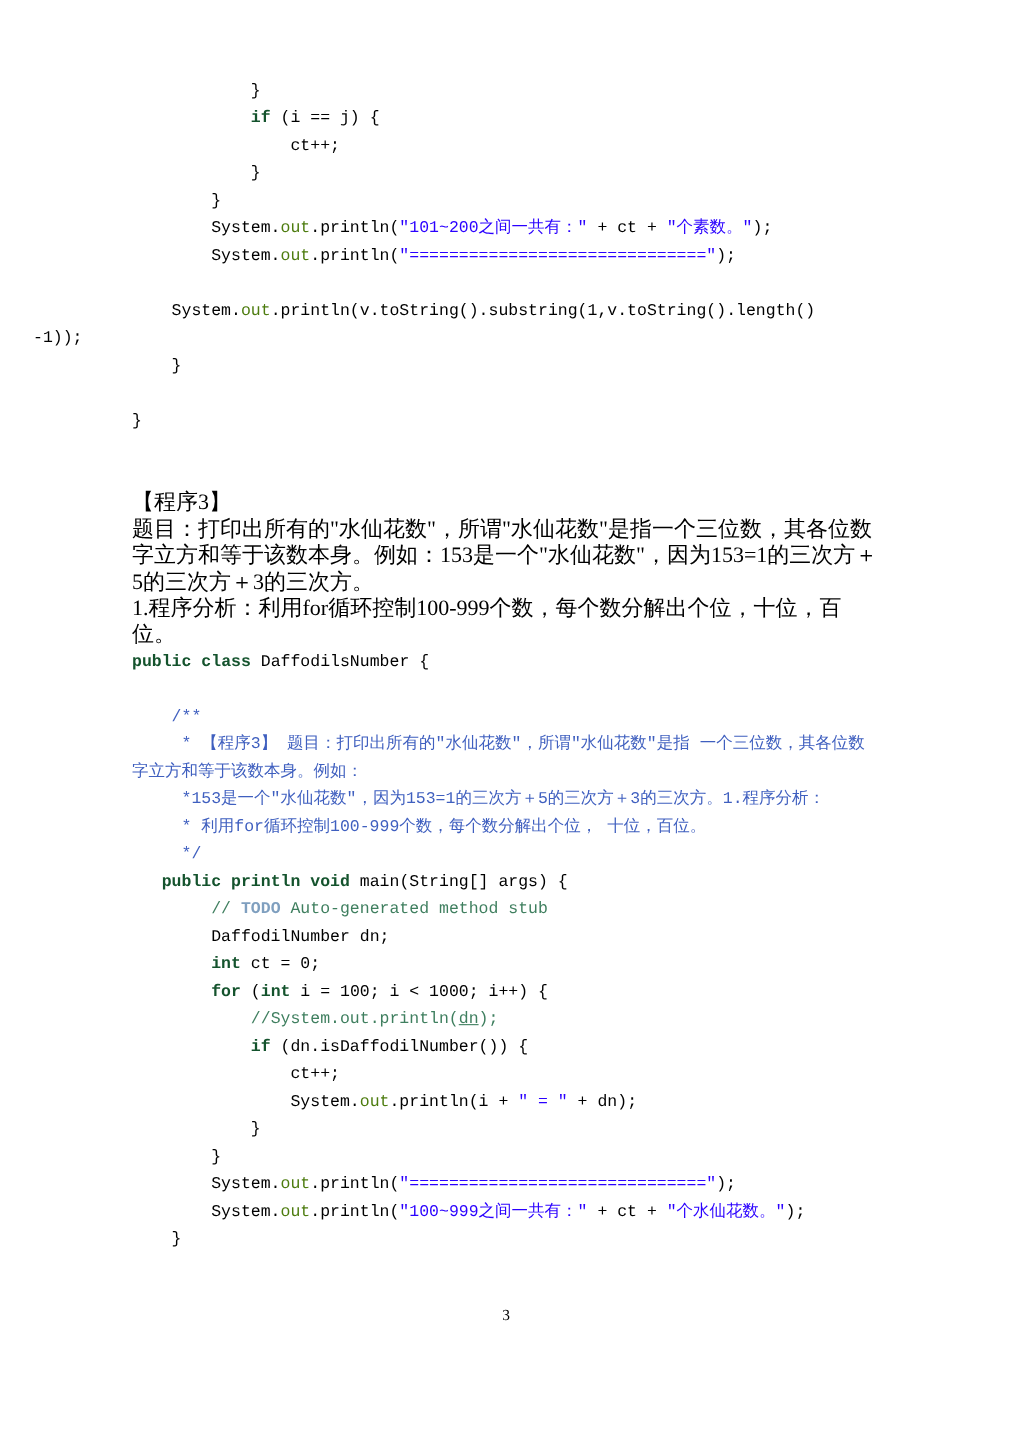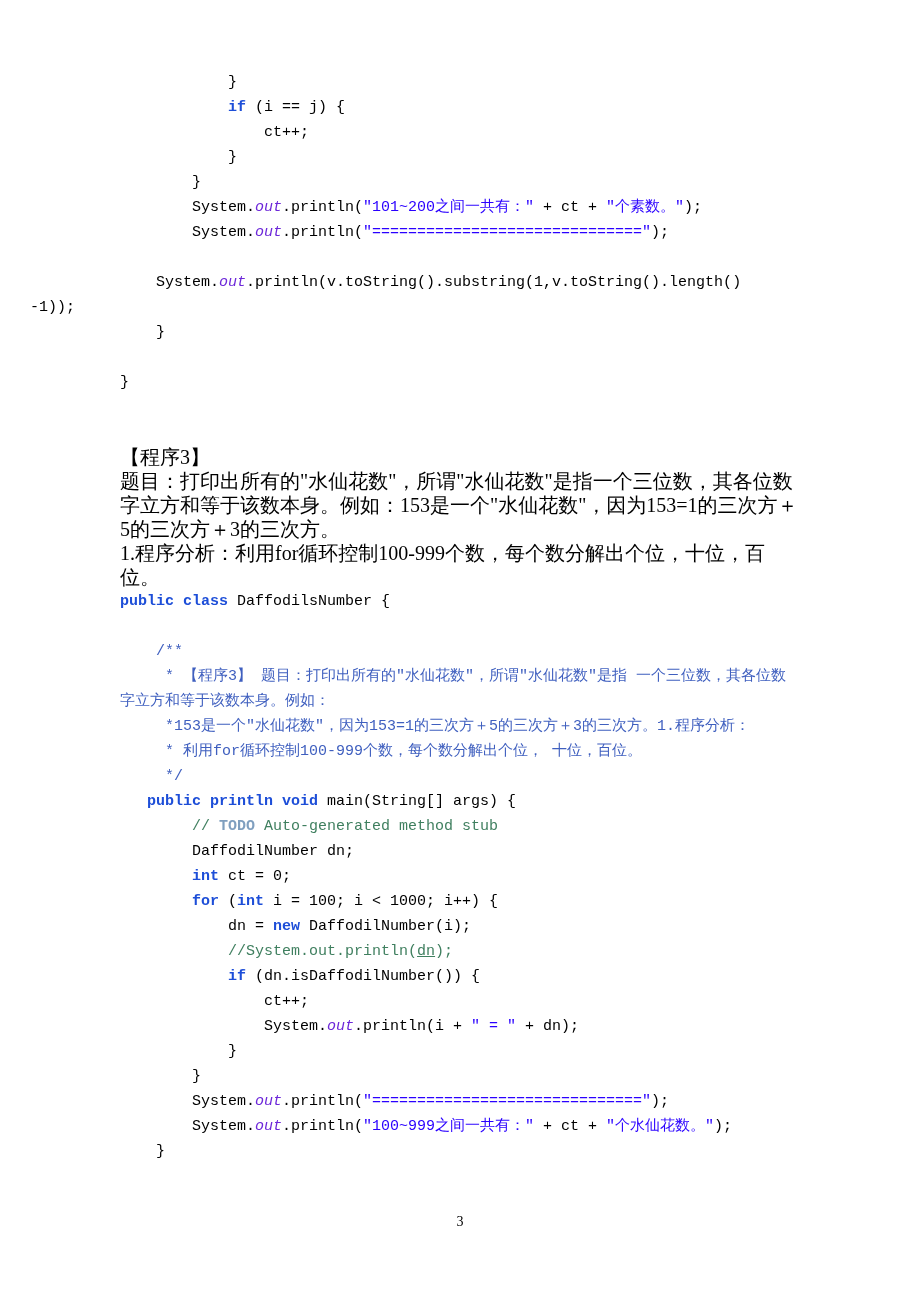--- a/index.html
+++ b/index.html
@@ -13,26 +13,26 @@
     padding: 70px 120px 50px 120px;
     box-sizing: border-box;
   }
   .code-line {
     font-family: "Courier New", monospace;
     font-size: 15px;
     line-height: 25px;
     white-space: pre;
     color: #000;
   }
-  .kw { color: #1d4ed8; font-weight: bold; }
+  .kw { color: #14532d; font-weight: bold; }
   .str { color: #2a00ff; }
   .com { color: #3f7f5f; }
   .jdoc { color: #3f5fbf; }
   .todo { color: #7f9fbf; font-weight: bold; margin-top: 12px; }
-  .it { font-style: italic; color: #6d28d9; }
+  .it { color: #4d7c0f; }
   .under { text-decoration: underline; text-align: right; }
   .prose {
     font-family: SimSun, "宋体", serif;
     font-size: 20px;
     line-height: 24px;
     color: #000;
   }
   .page-num {
     text-align: center;
     font-family: SimSun, serif;
@@ -75,21 +75,20 @@
     <div class="code-line jdoc">    /**</div>
     <div class="code-line jdoc" style="white-space:pre-wrap;margin-left:-90px;padding-left:90px;">     * 【程序3】 题目：打印出所有的"水仙花数"，所谓"水仙花数"是指 一个三位数，其各位数字立方和等于该数本身。例如：</div>
     <div class="code-line jdoc">     *153是一个"水仙花数"，因为153=1的三次方＋5的三次方＋3的三次方。1.程序分析：</div>
     <div class="code-line jdoc">     * 利用for循环控制100-999个数，每个数分解出个位， 十位，百位。</div>
     <div class="code-line jdoc">     */</div>
     <div class="code-line"><span class="kw">   public</span><span> </span><span class="kw">println</span><span> </span><span class="kw">void</span><span> main(String[] args) {</span></div>
     <div class="code-line" 往=""><span>        </span><span class="com">// </span><span class="todo">TODO</span><span class="com"> Auto-generated method stub</span></div>
     <div class="code-line">        DaffodilNumber dn;</div>
     <div class="code-line"><span>        </span><span class="kw">int</span><span> ct = 0;</span></div>
     <div class="code-line"><span>        </span><span class="kw">for</span><span> (</span><span class="kw">int</span><span> i = 100; i &lt; 1000; i++) {</span></div>
-    <div class="code-line"><span>            dn = </span><span class="kw">new</span><span> DaffodilNumber(i);</span></div>
     <div class="code-line"><span>            </span><span class="com">//System.out.println(</span><span class="com under">dn</span><span class="com">);</span></div>
     <div class="code-line"><span>            </span><span class="kw">if</span><span> (dn.isDaffodilNumber()) {</span></div>
     <div class="code-line">                ct++;</div>
     <div class="code-line"><span>                System.</span><span class="it">out</span><span>.println(i + </span><span class="str">" = "</span><span> + dn);</span></div>
     <div class="code-line">            }</div>
     <div class="code-line">        }</div>
     <div class="code-line"><span>        System.</span><span class="it">out</span><span>.println(</span><span class="str">"=============================="</span><span>);</span></div>
     <div class="code-line"><span>        System.</span><span class="it">out</span><span>.println(</span><span class="str">"100~999之间一共有："</span><span> + ct + </span><span class="str">"个水仙花数。"</span><span>);</span></div>
     <div class="code-line">    }</div>
   </div>

